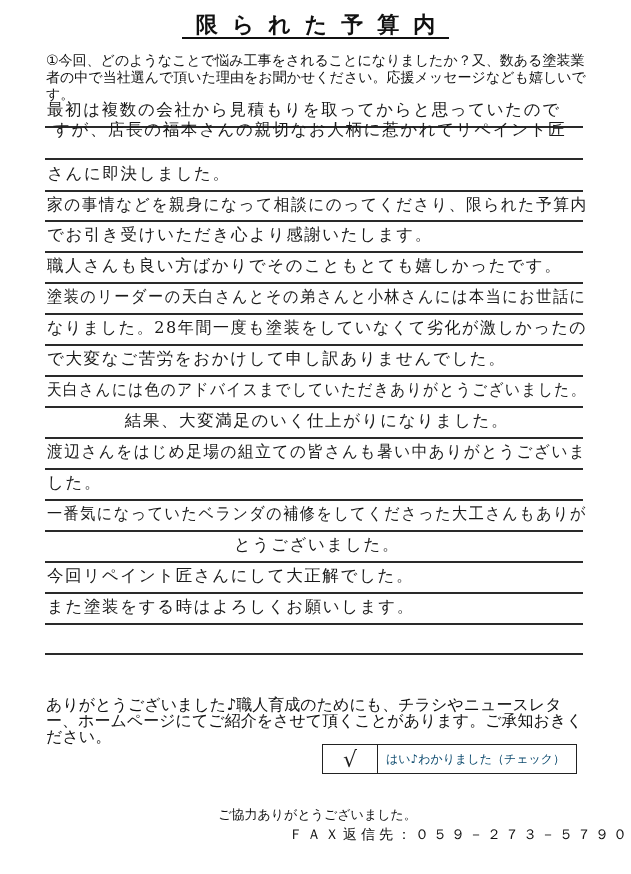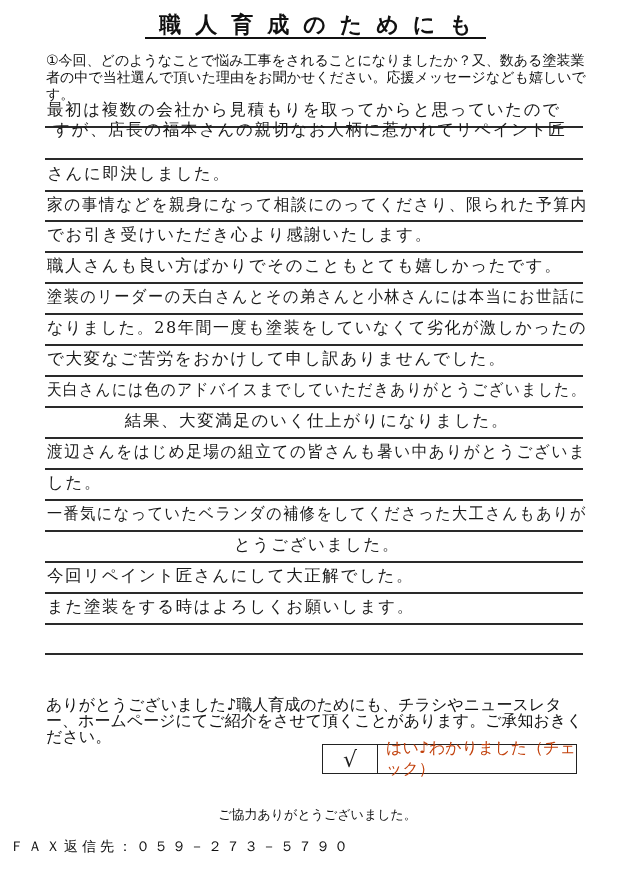--- a/index.html
+++ b/index.html
@@ -42,39 +42,39 @@
       position: absolute; left: 322px; top: 744px; width: 255px; height: 30px;
       border: 1.5px solid #222; display: flex;
     }
     .check-cell {
       width: 55px; height: 100%; border-right: 1.5px solid #222;
       display: flex; align-items: center; justify-content: center;
       font-size: 22px; font-family: "DejaVu Serif", serif; color: #222;
     }
     .check-label {
       flex: 1; display: flex; align-items: center; padding-left: 8px;
-      font-size: 16px; color: #c2410c;
+      font-size: 12px; color: #0c4a6e;
     }
 
     .thanks {
       position: absolute; left: 0; top: 806px; width: 631px;
       text-align: center; font-size: 13px; line-height: 18px; color: #111;
       padding-left: 4px;
     }
     .fax {
       position: absolute; left: 0; top: 824px; width: 631px;
-      text-align: left; font-size: 14px; letter-spacing: 4px; line-height: 20px;
-      color: #111; padding-left: 10px; margin-top: 12px;
+      text-align: right; font-size: 14px; letter-spacing: 4px; line-height: 20px;
+      color: #111; padding-left: 10px;
     }
   </style>
 </head>
 <body>
 
 <div class="title">
-  <span>職人育成のためにも</span>
+  <span>限られた予算内</span>
 </div>
 
 <div class="question">①今回、どのようなことで悩み工事をされることになりましたか？又、数ある塗装業者の中で当社選んで頂いた理由をお聞かせください。応援メッセージなども嬉しいです。</div>
 
 <div class="ruled-area">
   <div class="hand-line" style="top:0px;">最初は複数の会社から見積もりを取ってからと思っていたので</div>
   <div class="ruled-line" style="top:30px;"></div>
   <div class="hand-line" style="top:20px;margin-left:6px;">すが、店長の福本さんの親切なお人柄に惹かれてリペイント匠</div>
   <div class="ruled-line" style="top:62px;"></div>
   <div class="hand-line" style="top:64px;">さんに即決しました。</div>

